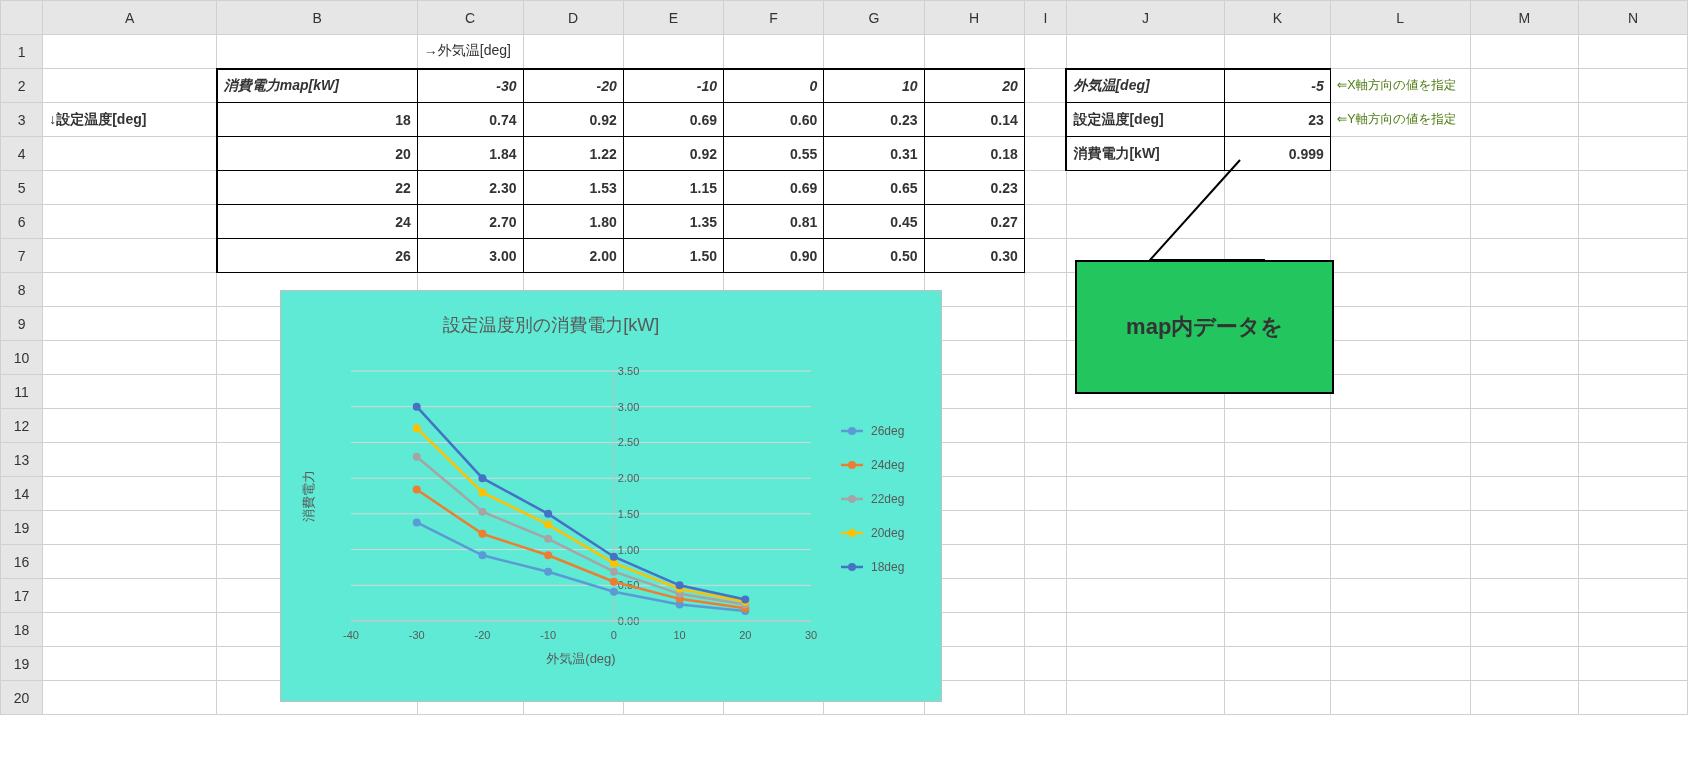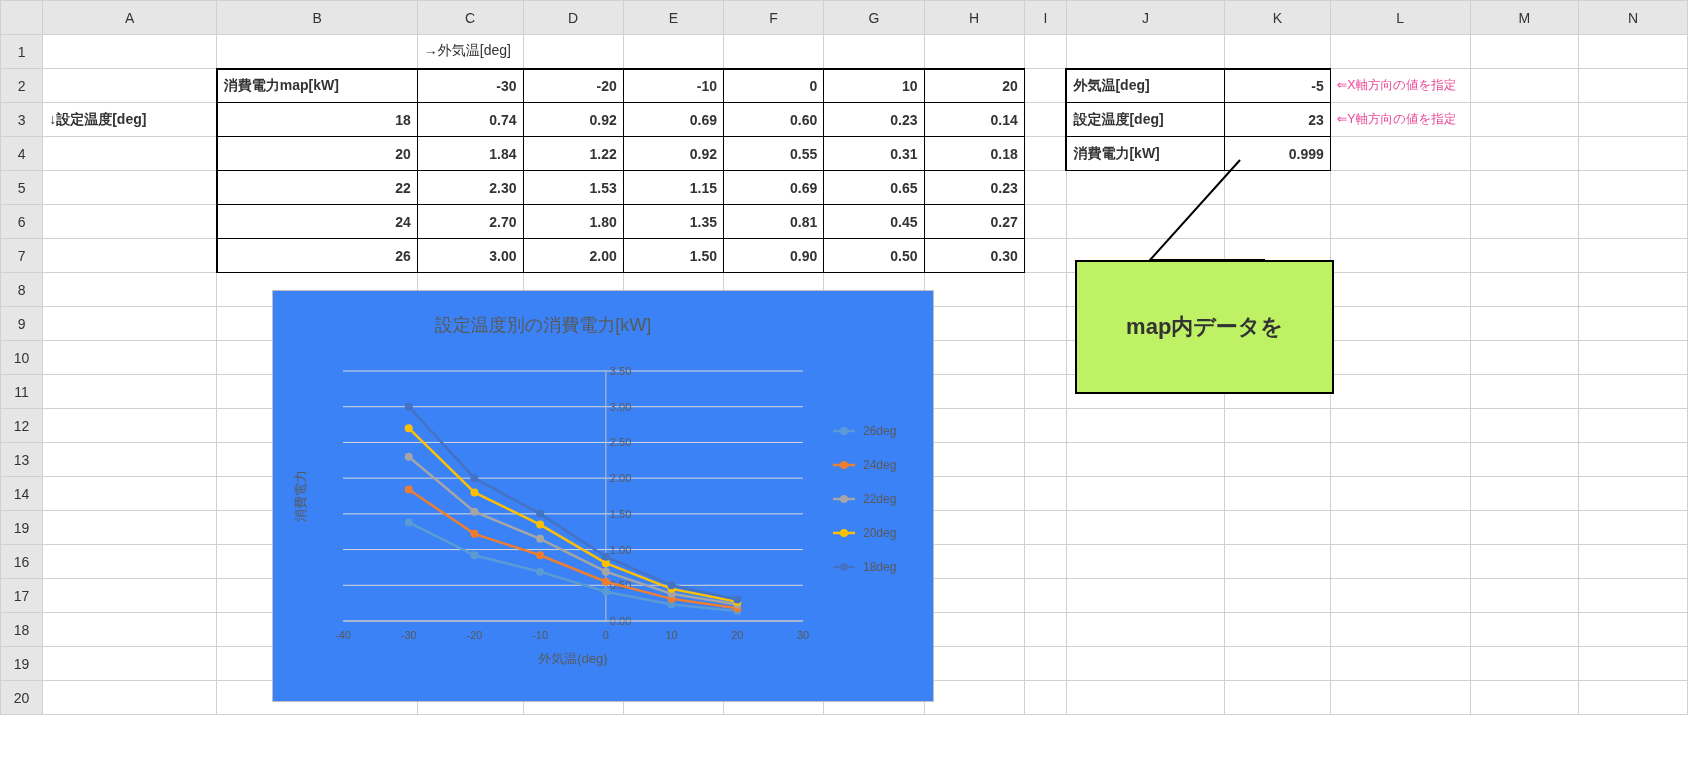--- a/index.html
+++ b/index.html
@@ -38,45 +38,45 @@
     color: #333;
   }
   .grid th.rowhdr {
     width: 40px;
     text-align: center;
   }
   .grid th.corner {
     width: 40px;
   }
   .grid td.left { text-align: left; margin-left: 31px; }
-  .b-t { border-top: 2px solid #000 !important; }
+  .b-t { border-top: 2px solid #000 !important; font-style: italic; }
   .b-b { border-bottom: 2px solid #000 !important; }
   .b-l { border-left: 2px solid #000 !important; }
   .b-r { border-right: 2px solid #000 !important; }
   .b-m { border-right: 1px solid #000 !important; border-bottom: 1px solid #000 !important; }
 
   .bold { font-weight: bold; }
-  .small { font-size: 12.5px; color: #ec4899; }
+  .small { font-size: 12.5px; color: #4d7c0f; }
 
   
   .chart-shell {
     position: absolute;
-    left: 272px; top: 290px;
+    left: 280px; top: 290px;
     width: 660px; height: 410px;
-    background: #3b82f6;
+    background: #5eead4;
     border: 1px solid #bfbfbf;
   }
 
   
   .callout {
     position: absolute;
     left: 1075px; top: 260px;
     width: 255px; height: 130px;
     border: 2px solid #000;
-    background: #bef264;
+    background: #22c55e;
     text-align: center;
     display: flex; flex-direction: column;
     justify-content: center;
     font-size: 22px;
     font-weight: bold;
     line-height: 1.6;
   }
 
   
   .cA { width: 165px; }

